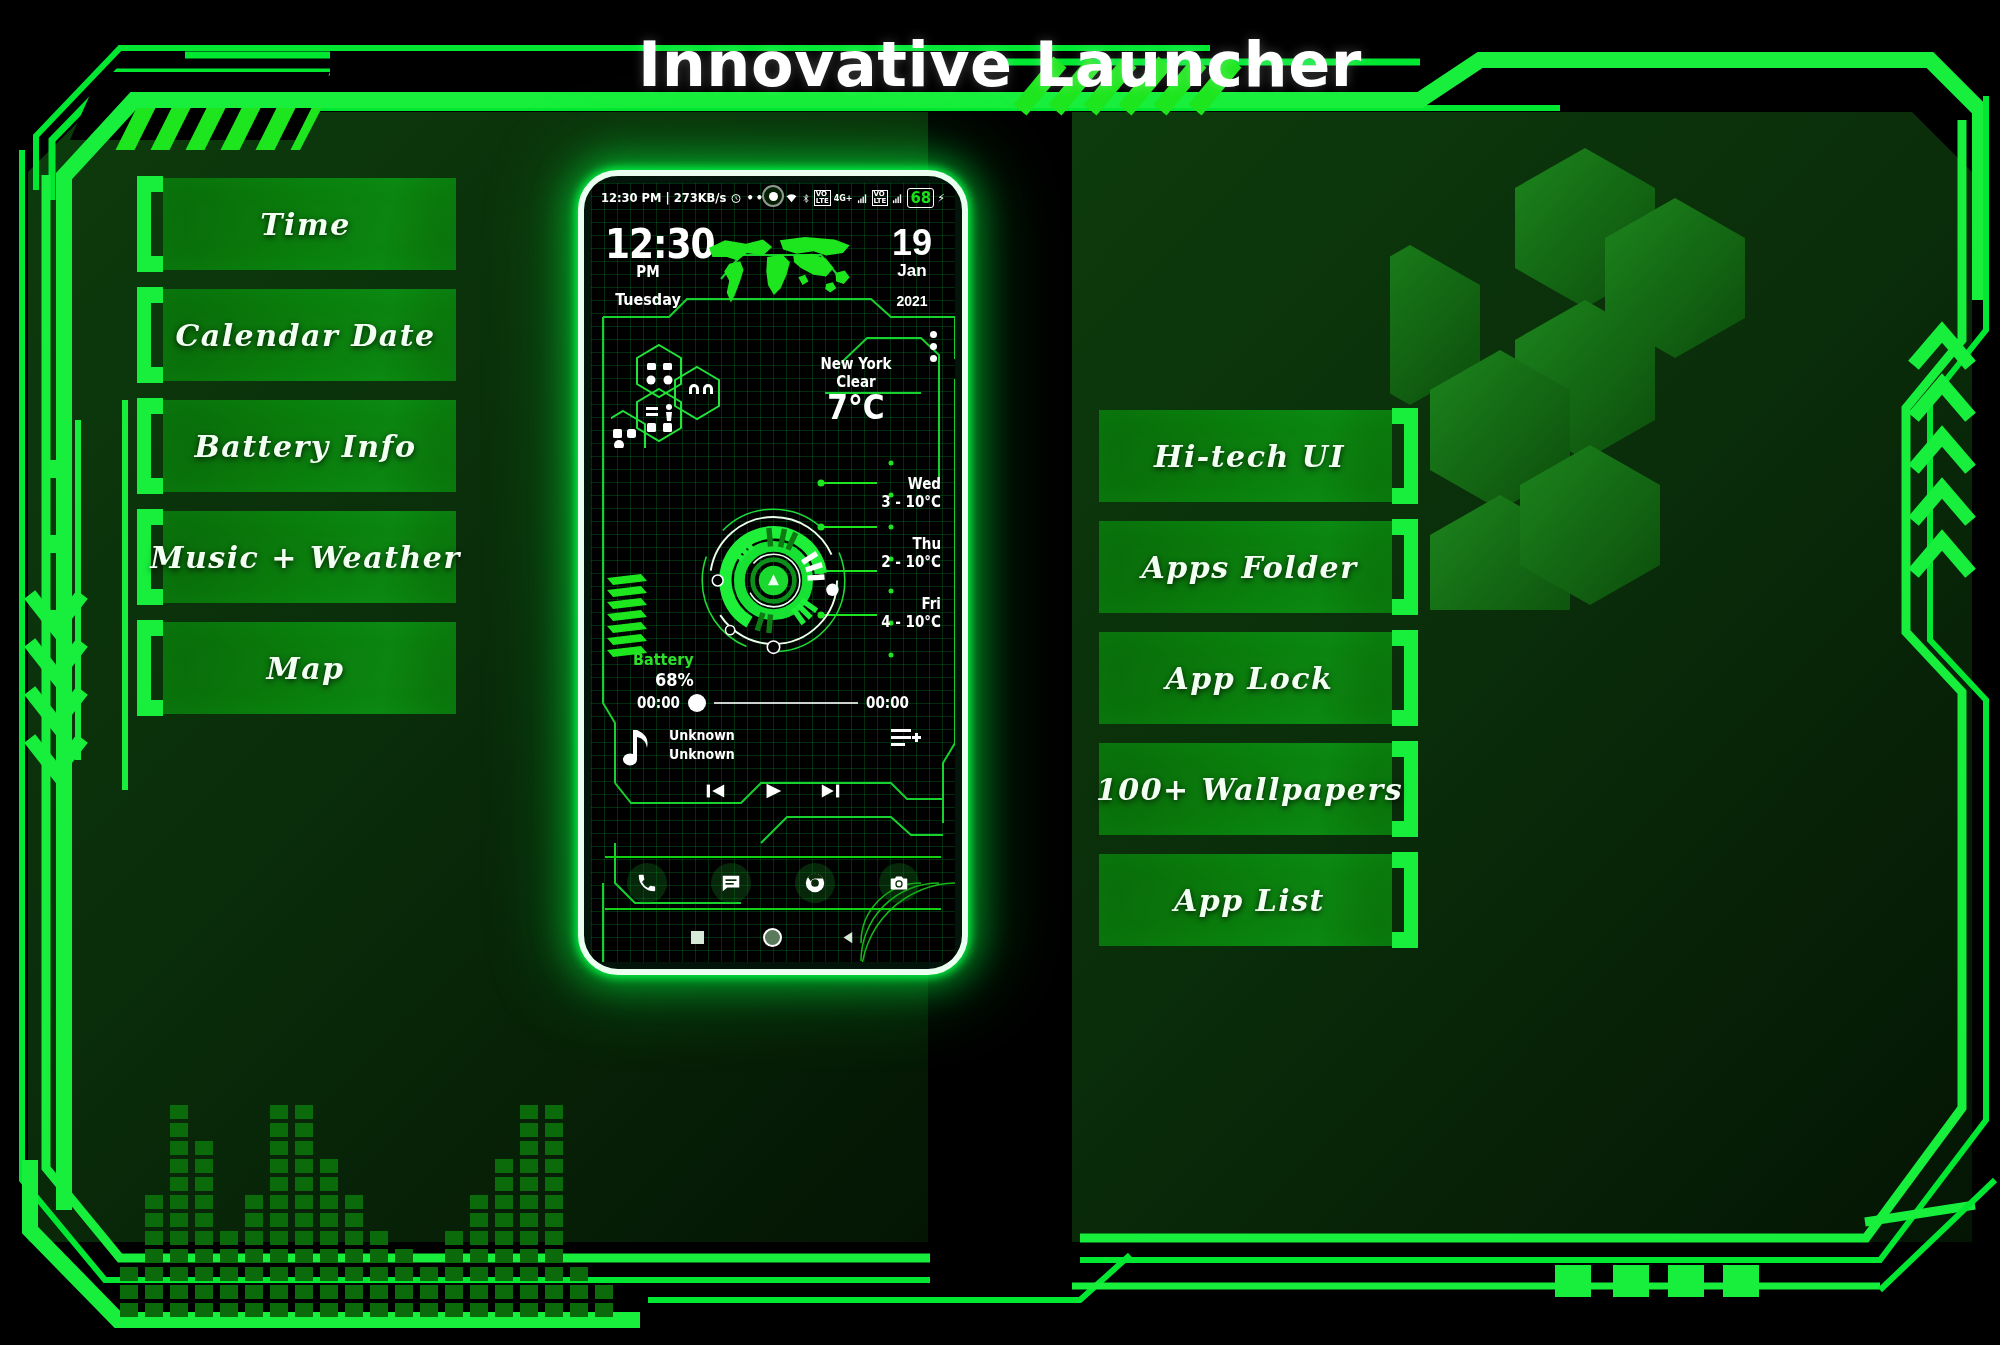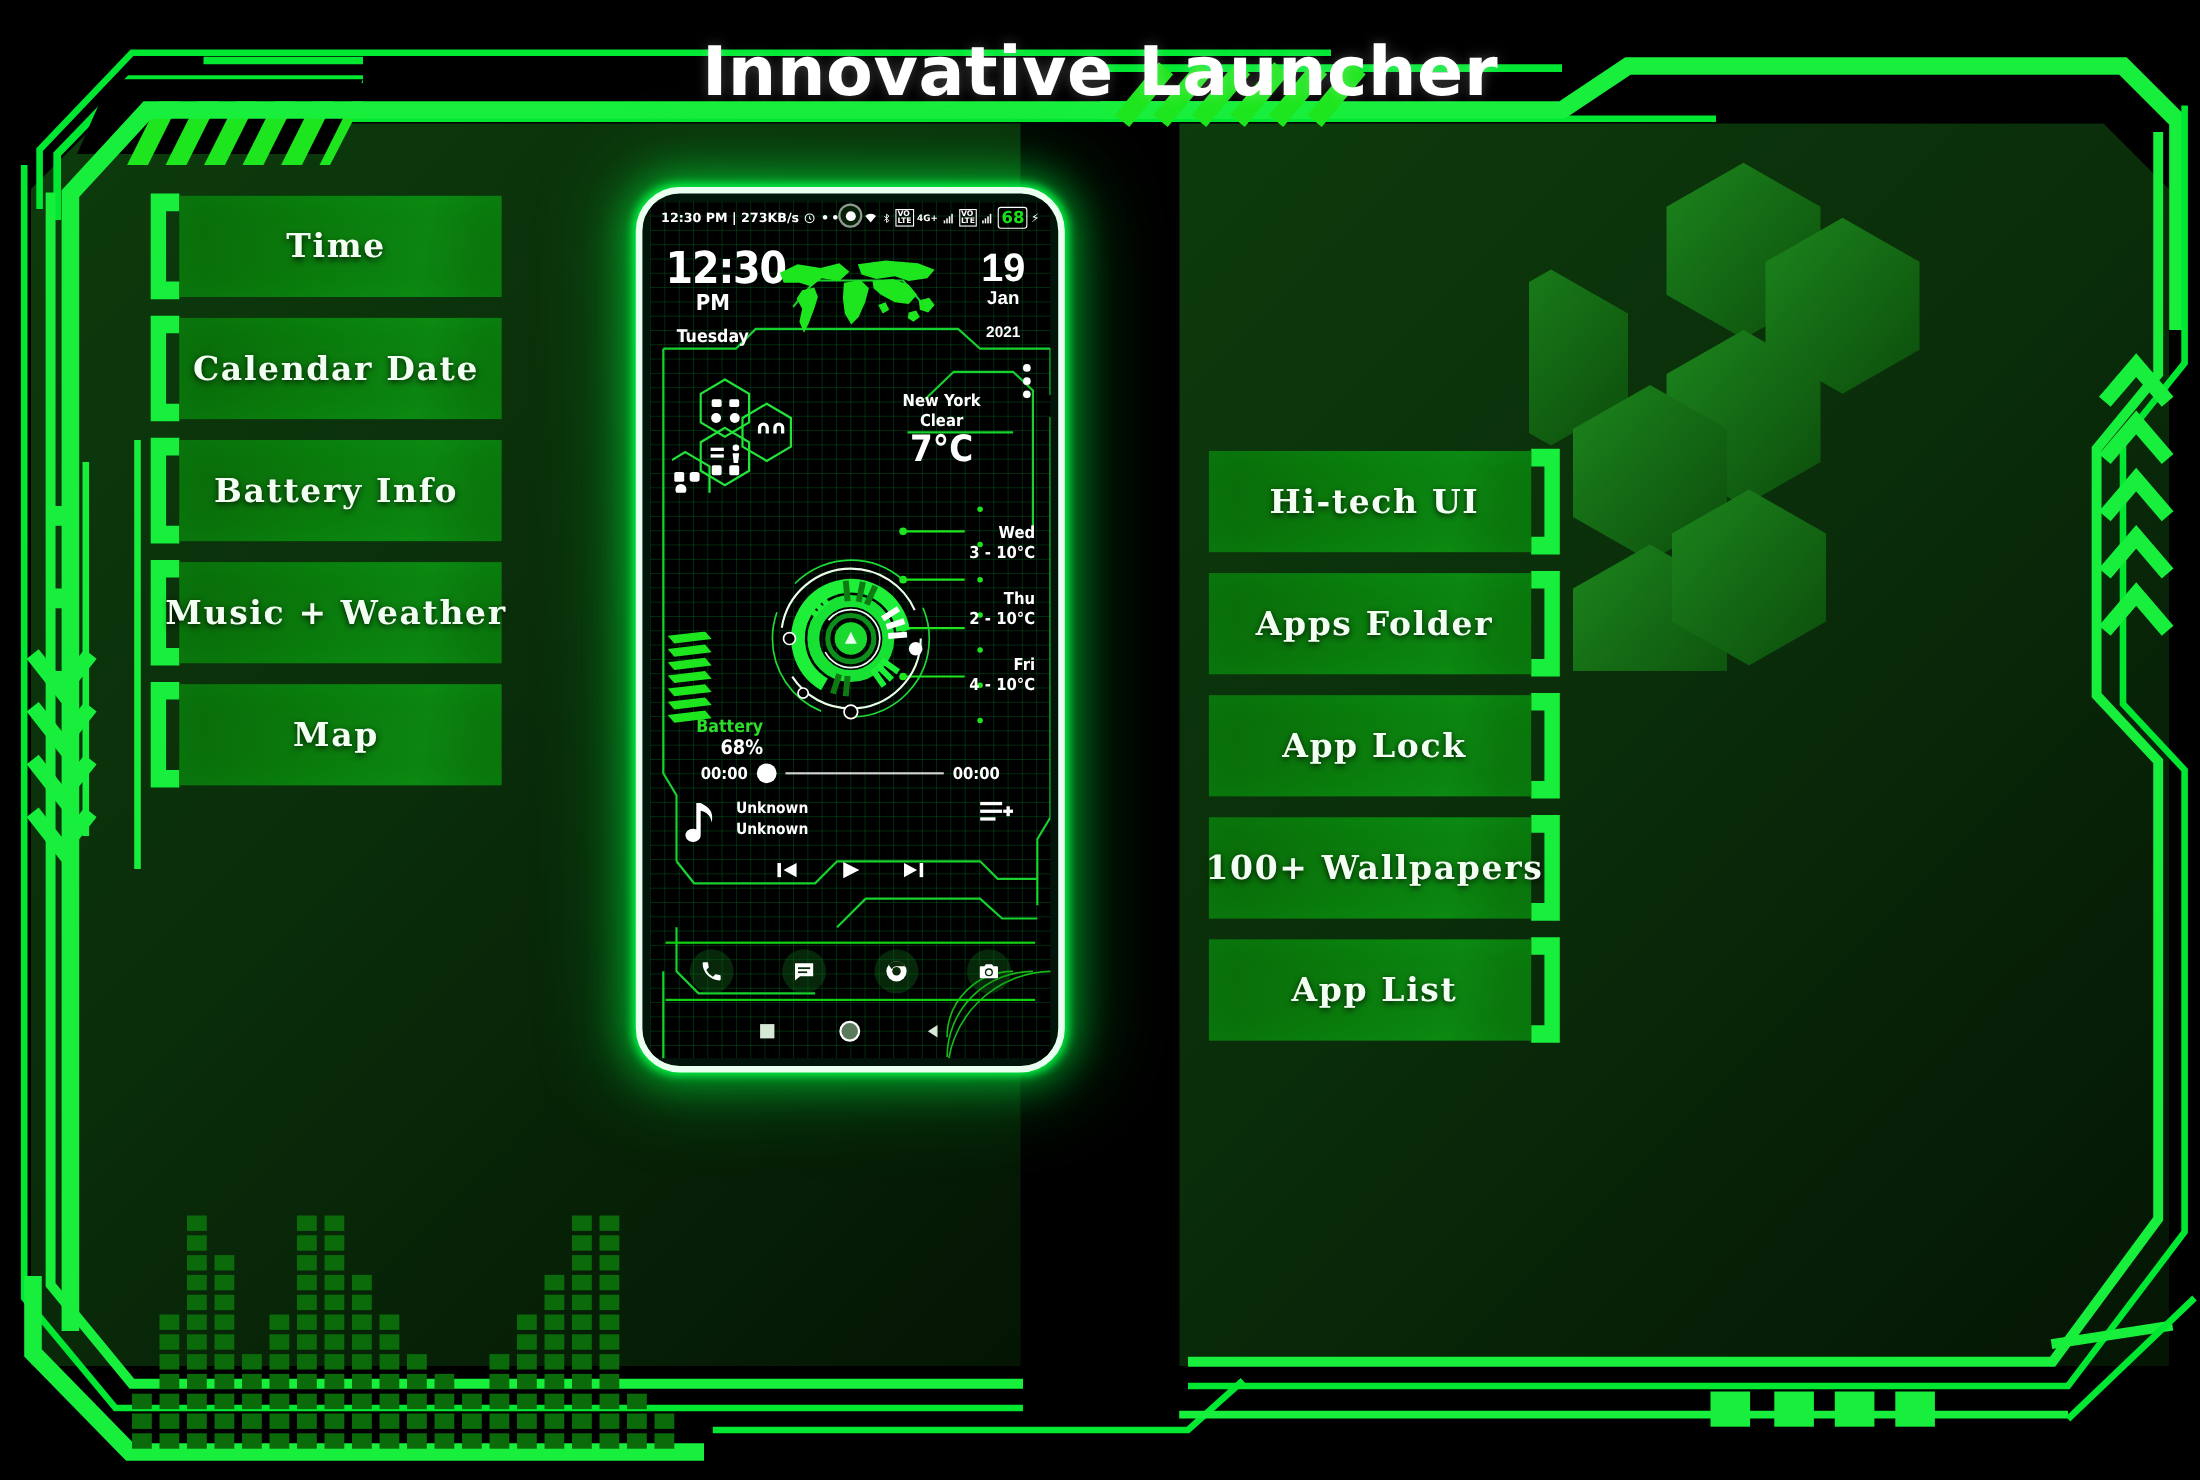--- a/index.html
+++ b/index.html
@@ -23,21 +23,21 @@
   
   .panel-bg {
     position:absolute; background:linear-gradient(135deg,#0d3b0d 0%,#0a2e0a 45%,#041504 100%);
   }
   .left-bg { left:28px; top:112px; width:900px; height:1130px;
     clip-path:polygon(0 60px,60px 0,900px 0,900px 1130px,0 1130px);}
   .right-bg{ right:28px; top:112px; width:900px; height:1130px;
     clip-path:polygon(0 0,840px 0,900px 60px,900px 1130px,0 1130px);}
 
   
-  .btn-col { position:absolute; z-index:25; }
+  .btn-col { position:absolute; z-index:25;font-style:italic; }
   .left-col { left:133px; top:178px; width:345px; }
   .right-col{ left:1077px; top:410px; width:345px; }
   .mbtn {
     position:relative; height:92px; margin-bottom:19px;
     display:flex; align-items:center; justify-content:center;
   }
   .mbtn .plate {
     position:absolute; left:30px; right:22px; top:0; bottom:0;
     background:linear-gradient(100deg,#0a6b0a 0%,#0a7a0c 40%,#0c8511 75%,#0a6f0a 100%);
     box-shadow:inset 0 0 30px rgba(0,255,60,.10);
@@ -88,21 +88,21 @@
     width:22px; height:22px; border-radius:50%;
     border:2px solid rgba(255,255,255,.55); background:#062006;
     display:flex; align-items:center; justify-content:center; z-index:8;
   }
   .notch i{ width:9px;height:9px;border-radius:50%;background:#fff;display:block;}
 
   .clockrow{ position:absolute; top:42px; left:0; right:0; height:92px; z-index:6;
     display:flex; align-items:flex-start; color:#fff; }
   .bigtime{ font-family:"DejaVu Sans Condensed","DejaVu Sans",sans-serif; }
   .t-main{ font-size:40px; font-weight:700; line-height:.95; letter-spacing:-1px;}
-  .t-pm{ font-size:20px; font-weight:700; }
+  .t-pm{ font-size:15px; font-weight:700; }
   .t-day{ font-size:16px; font-weight:600; margin-top:9px;}
   .d-num{ font-size:36px; font-weight:700; line-height:1;}
   .d-mon{ font-size:17px; font-weight:700;}
   .d-yr{ font-size:14px; font-weight:700; margin-top:12px;}
 
   .wx { position:absolute; left:205px; top:172px; width:120px; color:#fff; text-align:center; z-index:6;
         font-family:"DejaVu Sans Condensed","DejaVu Sans",sans-serif;}
   .wx .city{ font-size:15px; font-weight:600;}
   .wx .cond{ font-size:15px; font-weight:600;}
   .wx .temp{ font-size:33px; font-weight:700; line-height:1.05;}

